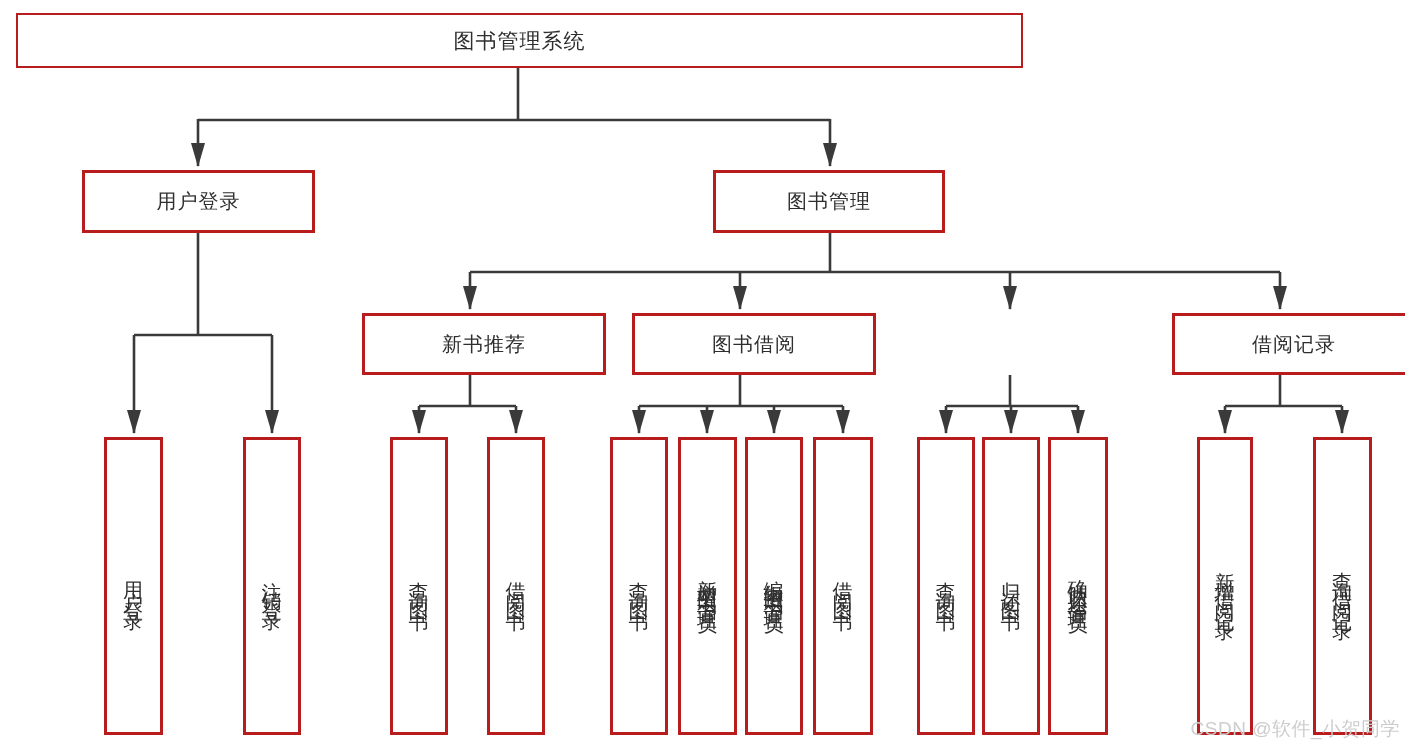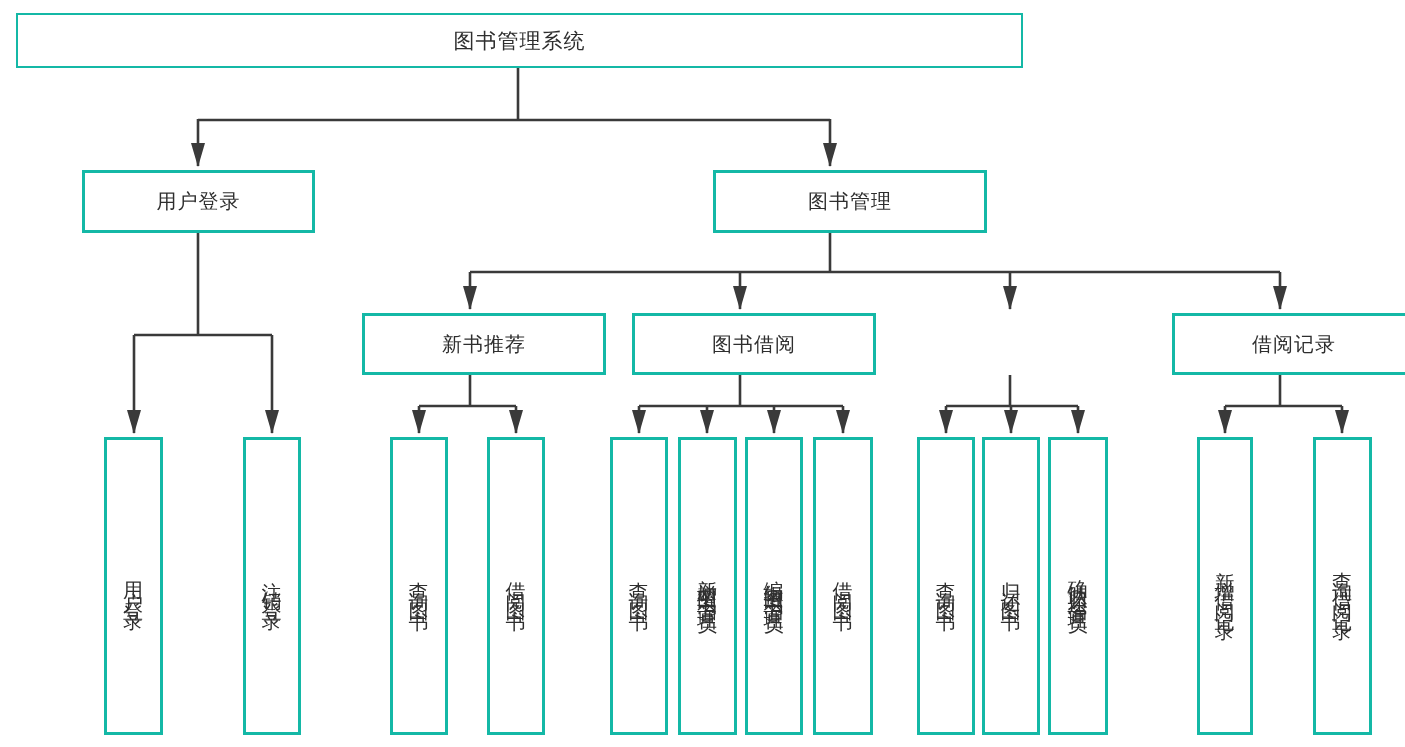--- a/index.html
+++ b/index.html
@@ -8,21 +8,21 @@
     width:1405px;height:747px;
     background:#ffffff;
     font-family:"Liberation Sans","DejaVu Sans",sans-serif;
     overflow:hidden;
   }
   .connectors{position:absolute;left:0;top:0;z-index:1;}
   .node{
     position:absolute;
     box-sizing:border-box;
     background:#ffffff;
-    border:3px solid #14b8a6;
+    border:3px solid #b91c1c;
     display:flex;align-items:center;justify-content:center;
     color:#2e2e2e;
     z-index:2;
   }
   .lvl1{left:16px;top:13px;width:1007px;height:55px;border-width:2px;}
   .lvl1 .hlabel{font-size:21px;letter-spacing:1px;}
   .lvl2{top:170px;height:63px;}
   .lvl3{top:313px;height:62px;width:244px;}
   .hlabel{font-size:20px;letter-spacing:1px;white-space:nowrap;}
   .leaf{top:437px;height:298px;}
@@ -100,21 +100,21 @@
     </g>
   </svg>
 
   <div class="node lvl1">
     <span class="hlabel">图书管理系统</span>
   </div>
 
   <div class="node lvl2" style="left:82px;width:233px;">
     <span class="hlabel">用户登录</span>
   </div>
-  <div class="node lvl2" style="left:713px;width:274px;">
+  <div class="node lvl2" style="left:713px;width:232px;">
     <span class="hlabel">图书管理</span>
   </div>
 
   <div class="node lvl3" style="left:362px;">
     <span class="hlabel">新书推荐</span>
   </div>
   <div class="node lvl3" style="left:632px;">
     <span class="hlabel">图书借阅</span>
   </div>
   <div class="node lvl3" style="left:1172px;">
@@ -158,14 +158,15 @@
     <span class="vtext">确认归还（管理员）</span>
   </div>
 
   <div class="node leaf" style="left:1197px;width:56px;">
     <span class="vtext">新增借阅记录</span>
   </div>
   <div class="node leaf" style="left:1313px;width:59px;">
     <span class="vtext">查询借阅记录</span>
   </div>
 
+  <div class="watermark">CSDN @软件_小贺同学</div>
 
 </div>
 
 </body></html>

